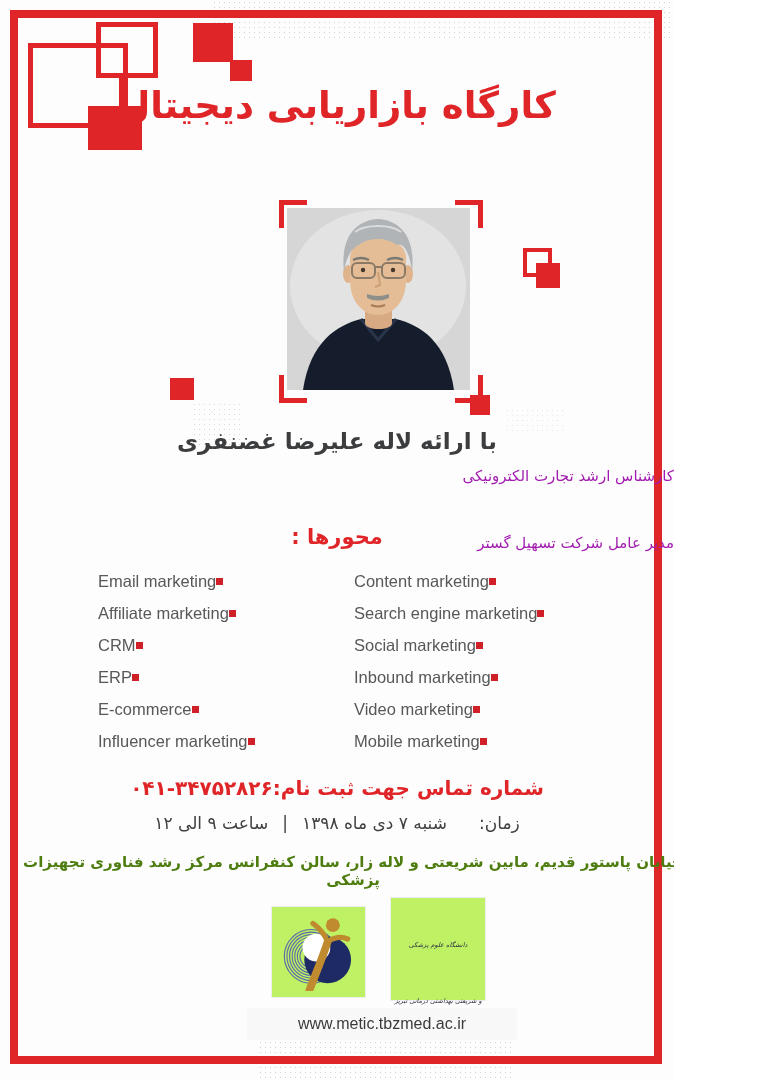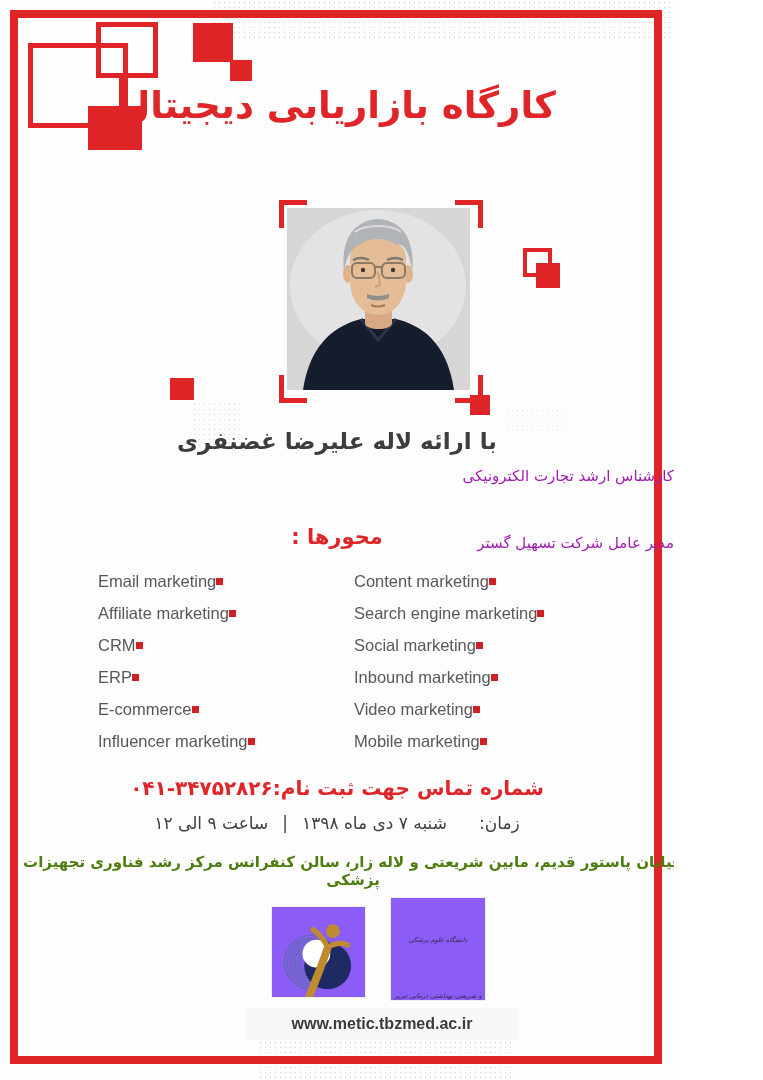--- a/index.html
+++ b/index.html
@@ -73,31 +73,31 @@
   .phone-line { position:absolute; top:776px; left:0; width:100%; text-align:center;
                 direction:rtl; color:#e02529; font-size:20px; font-weight:bold; }
   .time-line { position:absolute; top:813px; left:0; width:100%;
                display:flex; direction:rtl; justify-content:center; align-items:center;
                gap:14px; color:#3f4042; font-size:17px; }
   .time-line .time-label { margin-inline-end:18px; }
   .address-line { position:absolute; top:853px; left:16px; width:100%; text-align:center;
                   direction:rtl; color:#4d7c0f; font-size:15px; font-weight:bold; }
 
   
-  .logo-card { position:absolute; background:#8b5cf6; border:1px solid #ededed;
-               display:flex; flex-direction:column; align-items:center; justify-content:flex-end;gap:48px; }
+  .logo-card { position:absolute; background:#bef264; border:1px solid #ededed;
+               display:flex; flex-direction:column; align-items:center; justify-content:center;gap:48px; }
   #logo-card-left  { left:271px; top:906px; width:93px;  height:90px; }
   #logo-card-right { left:390px; top:897px; width:94px;  height:102px; }
   .uni-caption { direction:rtl; text-align:center; color:#2e2e44; font-size:6.5px;
                  line-height:8px; font-style:italic; }
 
   
   .url-band { position:absolute; left:247px; top:1008px; width:270px; height:32px;
               background:#f8f8f8; display:flex; align-items:center; justify-content:center; }
-  .url-text { font-size:16px; font-weight:bold; color:#3a3b3d;
+  .url-text { font-size:16px; font-weight:normal; color:#3a3b3d;
               font-family:"Liberation Sans", sans-serif; }
 </style>
 </head>
 <body>
 
 <div class="page">
 
   <div class="dots" id="dots-top"></div>
   <div class="dots" id="dots-bottom"></div>
   <div class="dots" id="dots-photo-left"></div>

